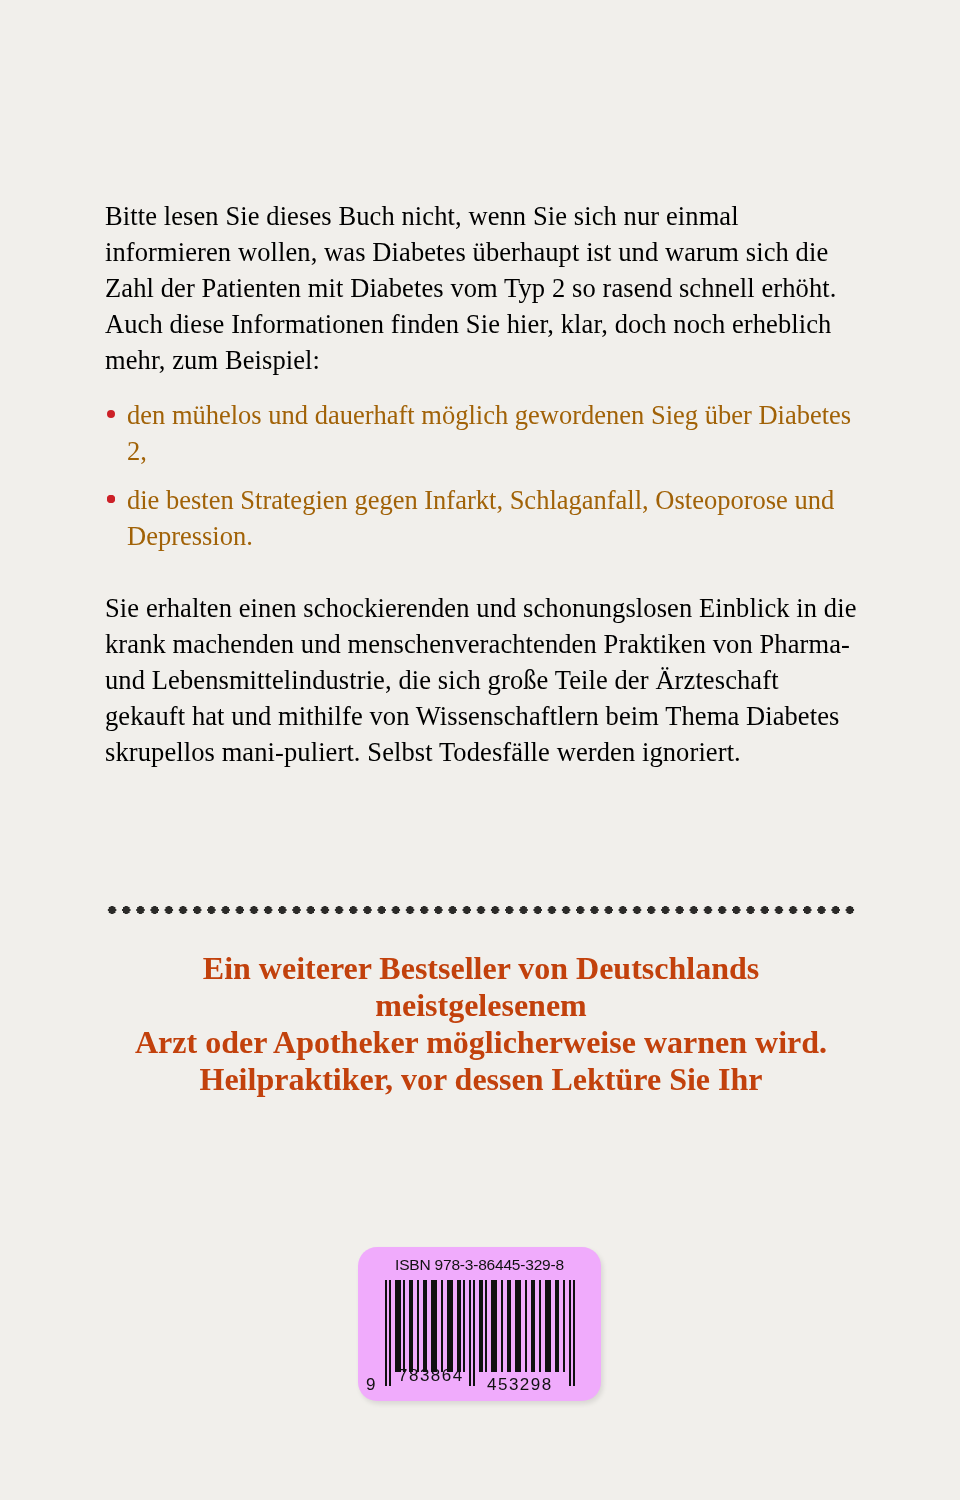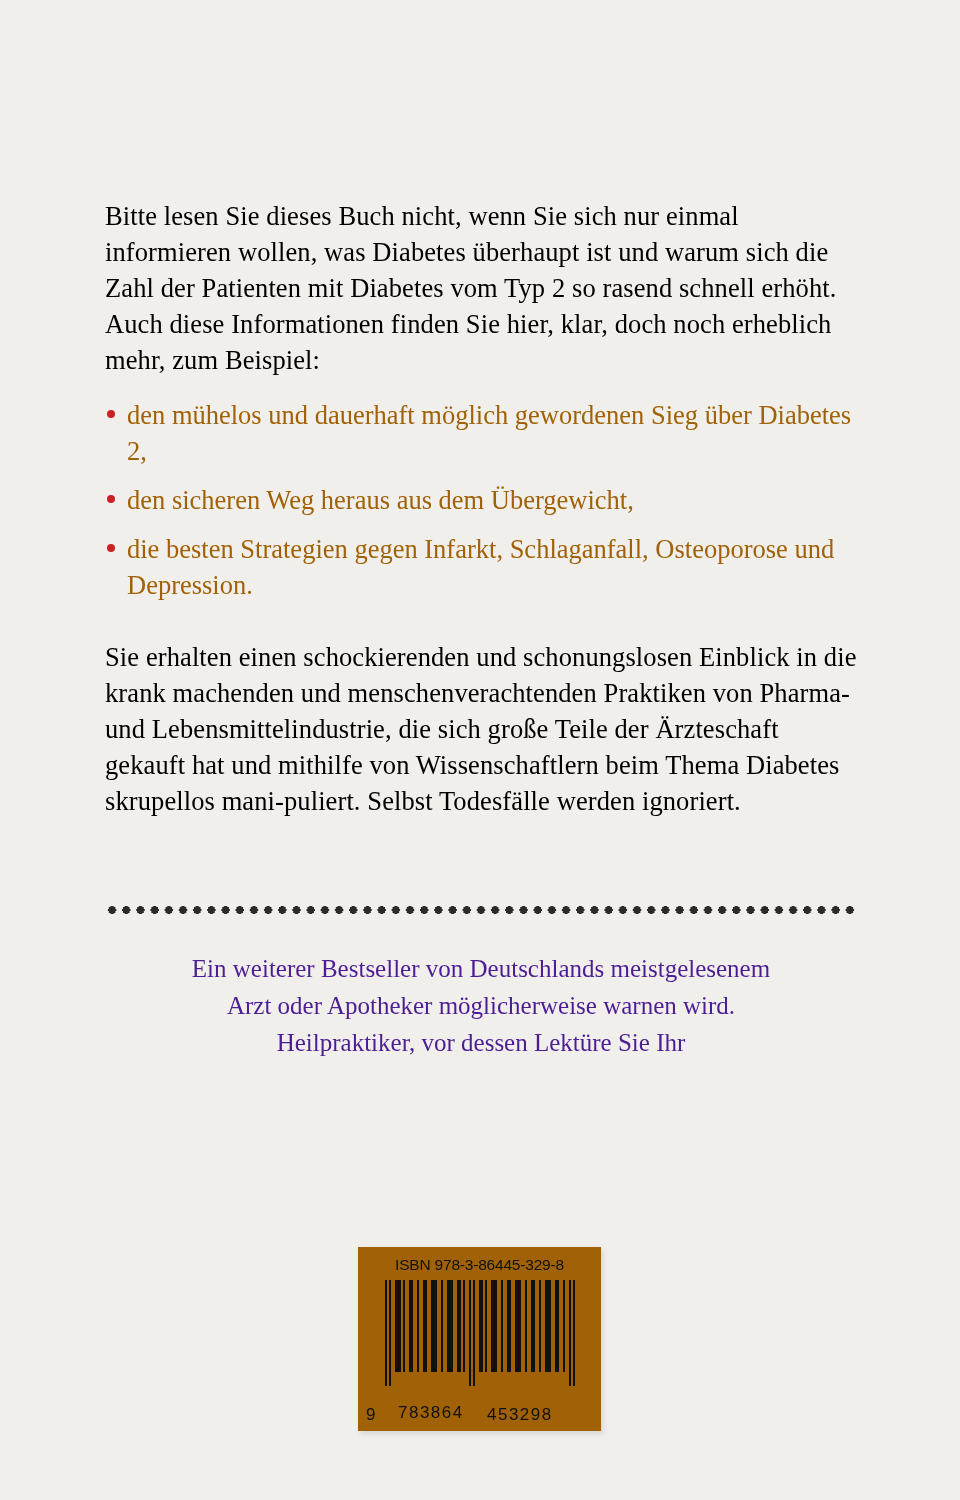--- a/index.html
+++ b/index.html
@@ -84,37 +84,39 @@
     background-repeat: repeat-x;
     background-position: left center;
   }
 
   .promo {
     position: absolute;
     left: 105px;
     top: 950px;
     width: 752px;
     text-align: center;
-    color: #4c1d95;
-    font-size: 25px;
+    color: #c2410c;
+    font-size: 32px;
     line-height: 37px;
+    font-weight: bold;
   }
 
   .promo-line {
     display: block;
   }
 
   .barcode-wrap {
     position: absolute;
     left: 358px;
     top: 1247px;
     width: 243px;
-    height: 184px;
-    background: #a16207;
+    height: 154px;
+    background: #f0abfc;
     box-shadow: 2px 3px 5px rgba(0,0,0,0.10);
+    border-radius: 19px;
   }
 
   .barcode-isbn {
     position: absolute;
     top: 9px;
     left: 0;
     right: 0;
     text-align: center;
     font-family: "Liberation Sans", "DejaVu Sans", sans-serif;
     font-size: 15.5px;
@@ -145,21 +147,21 @@
 
   .digit-left {
     position: absolute;
     left: 8px;
     bottom: 0;
   }
 
   .digit-group1 {
     position: absolute;
     left: 40px;
-    bottom: 2px;
+    bottom: 9px;
   }
 
   .digit-group2 {
     position: absolute;
     left: 129px;
     bottom: 0;
   }
 </style>
 </head>
 <body>
@@ -170,21 +172,20 @@
 
     <p class="para para-intro">Bitte lesen Sie dieses Buch nicht, wenn Sie sich nur einmal informieren wollen, was Diabetes überhaupt ist und warum sich die Zahl der Patienten mit Diabetes vom Typ 2 so rasend schnell erhöht. Auch diese Informationen finden Sie hier, klar, doch noch erheblich mehr, zum Beispiel:</p>
 
     <ul class="bullet-list">
       <li class="bullet-item">
         <span class="bullet-dot"></span>
         <span>den mühelos und dauerhaft möglich gewordenen Sieg über Diabetes 2,</span>
       </li>
       <li class="bullet-item">
         <span class="bullet-dot"></span>
-        <span>den sicheren Weg heraus aus dem Übergewicht,</span>
       </li>
       <li class="bullet-item">
         <span class="bullet-dot"></span>
         <span>die besten Strategien gegen Infarkt, Schlaganfall, Osteoporose und Depression.</span>
       </li>
     </ul>
 
     <p class="para para-body">Sie erhalten einen schockierenden und schonungslosen Einblick in die krank machenden und menschenverachtenden Praktiken von Pharma- und Lebensmittelindustrie, die sich große Teile der Ärzteschaft gekauft hat und mithilfe von Wissenschaftlern beim Thema Diabetes skrupellos mani-puliert. Selbst Todesfälle werden ignoriert.</p>
 
   </div>

